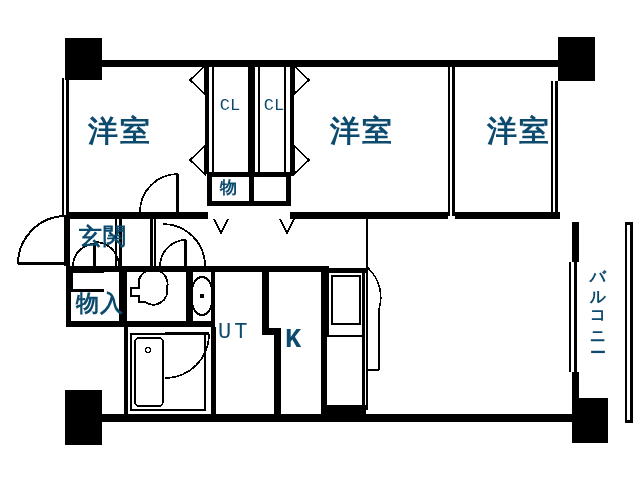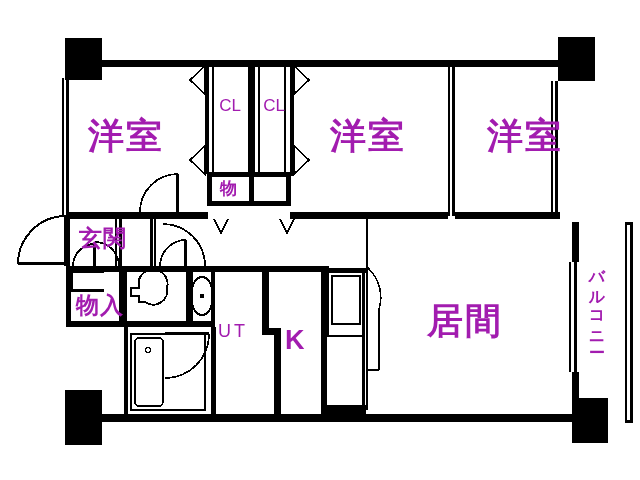--- a/index.html
+++ b/index.html
@@ -7,35 +7,35 @@
   body{font-family:"Liberation Sans","DejaVu Sans",sans-serif;}
   #plan{
     position:relative;
     width:640px;height:480px;
     background:#ffffff;
     overflow:hidden;
   }
   #plan svg{position:absolute;left:0;top:0;}
   .lbl{
     position:absolute;
-    color:#a21caf;
-    font-family:Liberation Sans, sans-serif;
+    color:#0c4a6e;
+    font-family:Liberation Mono, monospace;
     font-weight:700;
     white-space:nowrap;
     line-height:1;
     user-select:none;
   }
-  .lbl-room{font-size:36px;letter-spacing:2px;}
+  .lbl-room{font-size:30px;letter-spacing:2px;}
   .lbl-mid{font-size:23px;letter-spacing:1px;}
   .lbl-sm{font-size:17px;letter-spacing:1px;}
   .lbl-cl{
     font-size:17px;font-weight:400;letter-spacing:0;
     text-align:center;line-height:1.25;
   }
-  .lbl-ut{font-size:18px;font-weight:400;letter-spacing:3px;}
+  .lbl-ut{font-size:22px;font-weight:400;letter-spacing:3px;}
   .lbl-k{font-size:27px;font-weight:700;}
   .lbl-vert{
     font-size:16px;font-weight:700;
     writing-mode:vertical-rl;
     text-orientation:upright;
     letter-spacing:3px;
   }
 </style>
 </head>
 <body>
@@ -256,21 +256,20 @@
     </g>
 
   </svg>
 
   <div class="lbl lbl-room" style="left:88px;  top:118px;">洋室</div>
 
   <div class="lbl lbl-room" style="left:330px; top:118px;">洋室</div>
 
   <div class="lbl lbl-room" style="left:487px; top:118px;">洋室</div>
 
-  <div class="lbl lbl-room" style="left:427px; top:303px;">居間</div>
 
   <div class="lbl lbl-mid" style="left:79px;  top:227px;">玄関</div>
 
   <div class="lbl lbl-mid" style="left:76px;  top:294px;">物入</div>
 
   <div class="lbl lbl-sm" style="left:220px; top:180px;">物</div>
 
   <div class="lbl lbl-cl" style="left:219px; top:95px; width:22px;">CL</div>
 
   <div class="lbl lbl-cl" style="left:263px; top:95px; width:22px;">CL</div>

